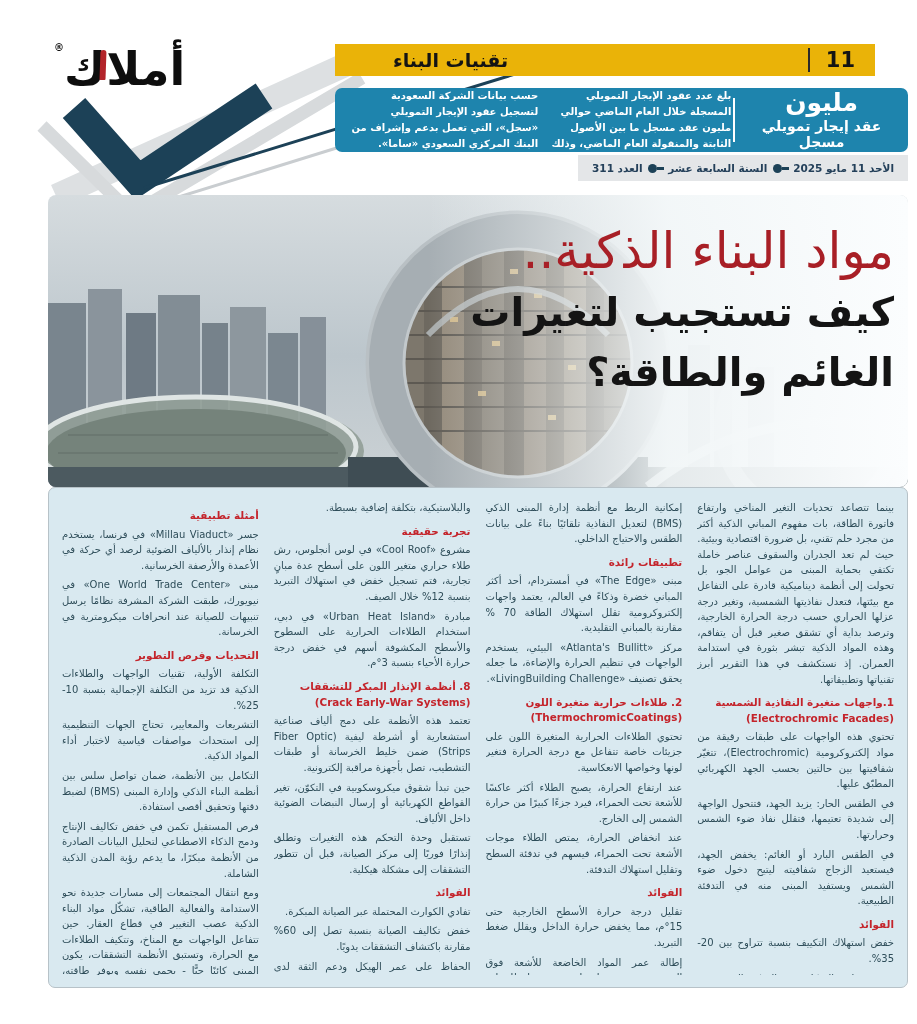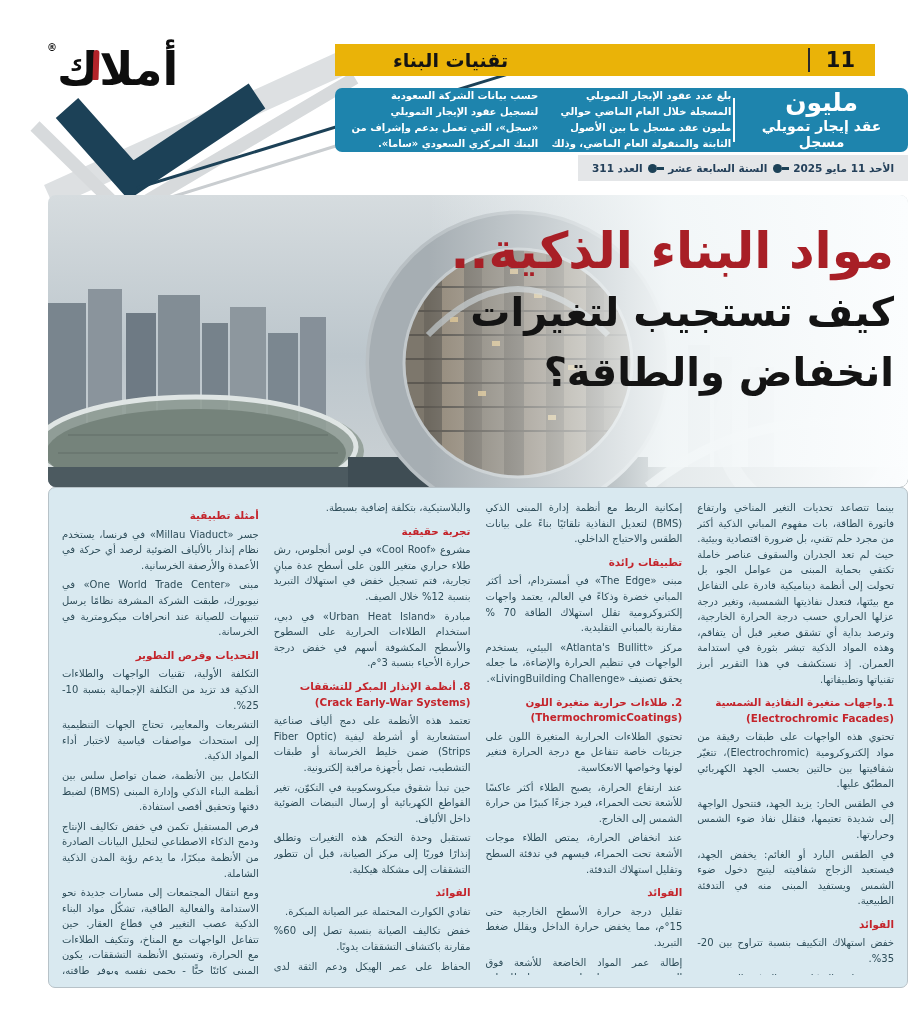--- a/index.html
+++ b/index.html
@@ -1,21 +1,21 @@
 <!DOCTYPE html>
 <html lang="ar"><head>
 <meta charset="utf-8">
 <style>
   * { margin:0; padding:0; box-sizing:border-box; }
   html,body { background:#ffffff; }
   body { font-family:"DejaVu Sans", sans-serif; }
   #page { position:relative; width:917px; height:1024px; background:#ffffff; overflow:hidden; margin:0 auto; }
 
   
-  .logo-wrap { position:absolute; left:19px; top:28px; width:560px; height:180px; pointer-events:none;text-align:center; }
+  .logo-wrap { position:absolute; left:26px; top:28px; width:560px; height:180px; pointer-events:none;text-align:center; }
   .logo-svg { position:absolute; left:0; top:0; }
   .logo-text { position:absolute; left:28px; top:14px; font-size:46px; font-weight:700; color:#0e0e0e; direction:rtl; letter-spacing:-1px; }
   .logo-text .reg { font-size:10px; vertical-align:top; color:#0e0e0e; }
   .red-bar { position:absolute; left:74px; top:22px; width:6px; height:30px; background:#b3242a; border-radius:3px 3px 1px 1px; transform:rotate(2deg); }
 
   .section-bar { position:absolute; left:335px; top:44px; width:540px; height:32px; background:#eab308; display:flex; direction:ltr; align-items:center; }
   .section-title { font-size:19px; font-weight:700; color:#141414; margin-left:58px; direction:rtl; }
   .bar-spacer { flex:1; }
   .pg-divider { width:2px; height:24px; background:#2a2a2a; margin-right:16px; }
   .page-number { font-size:21px; font-weight:700; color:#141414; margin-right:20px; font-family:"DejaVu Sans", sans-serif; }
@@ -31,21 +31,21 @@
   
   .dateline { position:absolute; left:578px; top:155px; width:330px; height:26px; background:#e4e6e8; direction:rtl; display:flex; align-items:center; justify-content:space-between; padding:0 14px; color:#24405a; font-size:10.5px; font-weight:700; }
   .pin { display:inline-flex; align-items:center; }
   .pin-dot { width:9px; height:9px; border-radius:50%; background:#1c4157; display:inline-block; }
   .pin-tail { width:7px; height:3px; background:#1c4157; display:inline-block; margin-right:-1px; }
 
   
   .hero { position:absolute; left:48px; top:195px; width:860px; height:292px; border-radius:8px; overflow:hidden; }
   .hero svg { position:absolute; left:0; top:0; }
   .headline { position:absolute; right:14px; top:30px; direction:rtl; text-align:right; }
-  .headline-red { font-size:50px; font-weight:700; color:#a81f26; line-height:1.05; letter-spacing:-1px; }
+  .headline-red { font-size:50px; font-weight:400; color:#a81f26; line-height:1.05; letter-spacing:-1px; }
   .headline-sub { font-size:40px; font-weight:800; color:#141414; line-height:1.1; margin-top:12px; letter-spacing:-1px; }
   .headline-sub2 { margin-top:16px; }
 
   
   .article-box { position:absolute; left:48px; top:487px; width:860px; height:501px; background:#d9e9f0; border:1px solid #b7c2c8; border-radius:7px; padding:12px 13px; direction:rtl; display:flex; gap:15px; overflow:hidden; }
   .col { flex:1 1 0; overflow:hidden; }
   .blk-p { font-size:10px; line-height:1.56; color:#2e4d59; margin:0 0 4px; text-align:justify; text-align-last:right; }
   .blk-h { font-size:10.4px; line-height:1.5; color:#c4242b; font-weight:700; margin:8px 0 3px; text-align:right; }
 </style>
 </head>
@@ -172,21 +172,21 @@
         <rect x="462" y="74" width="8" height="5" fill="#d8c08c" opacity="0.85"></rect>
         <path d="M 380 140 Q 470 48 560 140" stroke="#b8bec1" stroke-width="6" fill="none" opacity="0.8"></path>
       </g>
       <circle cx="470" cy="168" r="114" fill="none" stroke="#c2c8cb" stroke-width="3"></circle>
 
       <rect x="380" y="0" width="480" height="292" fill="url(#fade)"></rect>
     </svg>
     <div class="headline">
       <div class="headline-red">مواد البناء الذكية..</div>
       <div class="headline-sub">كيف تستجيب لتغيرات</div>
-      <div class="headline-sub headline-sub2">انخفاض والطاقة؟</div>
+      <div class="headline-sub headline-sub2">الغائم والطاقة؟</div>
     </div>
   </div>
 
   <div class="article-box">
       <div class="col">
         <p class="blk-p">بينما تتصاعد تحديات التغير المناخي وارتفاع فاتورة الطاقة، بات مفهوم المباني الذكية أكثر من مجرد حلم تقني، بل ضرورة اقتصادية وبيئية. حيث لم تعد الجدران والسقوف عناصر خاملة تكتفي بحماية المبنى من عوامل الجو، بل تحولت إلى أنظمة ديناميكية قادرة على التفاعل مع بيئتها، فتعدل نفاذيتها الشمسية، وتغير درجة عزلها الحراري حسب درجة الحرارة الخارجية، وترصد بداية أي تشقق صغير قبل أن يتفاقم، وهذه المواد الذكية تبشر بثورة في استدامة العمران. إذ نستكشف في هذا التقرير أبرز تقنياتها وتطبيقاتها.</p>
         <h3 class="blk-h">1.واجهات متغيرة النفاذية الشمسية (Electrochromic Facades)</h3>
         <p class="blk-p">تحتوي هذه الواجهات على طبقات رقيقة من مواد إلكتروكرومية (Electrochromic)، تتغيّر شفافيتها بين حالتين بحسب الجهد الكهربائي المطبّق عليها.</p>
         <p class="blk-p">في الطقس الحار: يزيد الجهد، فتتحول الواجهة إلى شديدة تعتيمها، فتقلل نفاذ ضوء الشمس وحرارتها.</p>
         <p class="blk-p">في الطقس البارد أو الغائم: يخفض الجهد، فيستعيد الزجاج شفافيته ليتيح دخول ضوء الشمس ويستفيد المبنى منه في التدفئة الطبيعية.</p>

